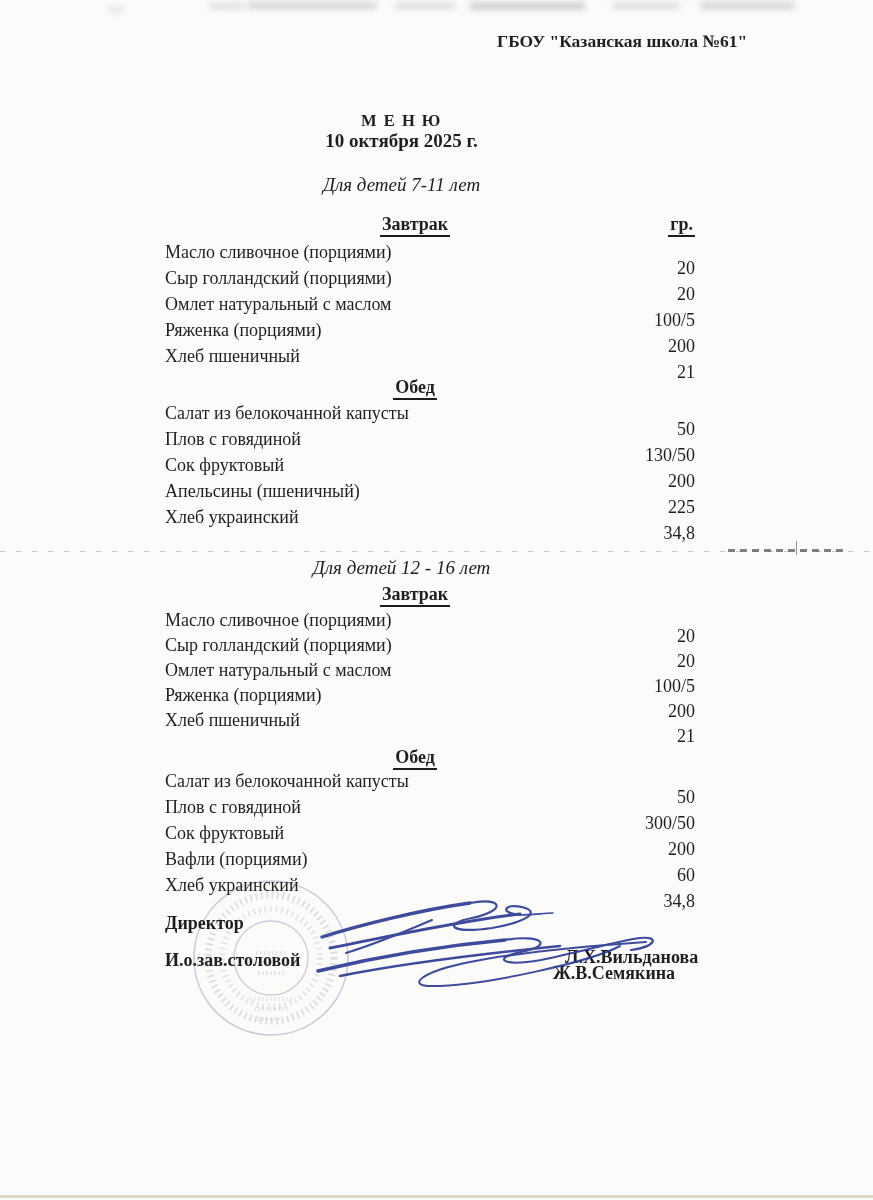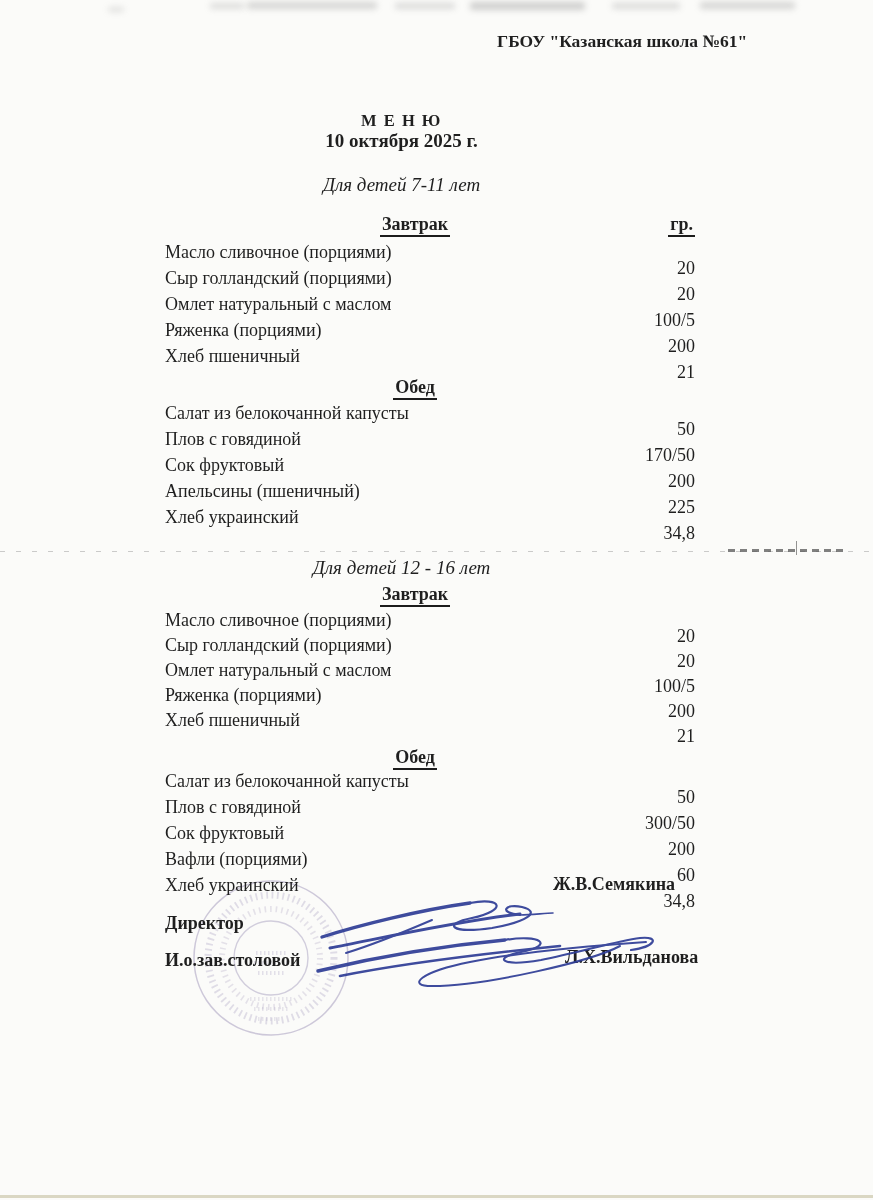--- a/index.html
+++ b/index.html
@@ -88,21 +88,21 @@
 
 <div class="line" style="top:377px">
   <span class="head-title"><span class="ul">Обед</span></span>
 </div>
 <div class="line" style="top:403px">
   <span class="dish">Салат из белокочанной капусты</span>
   <span class="qty">50</span>
 </div>
 <div class="line" style="top:429px">
   <span class="dish">Плов с говядиной</span>
-  <span class="qty">170/50</span>
+  <span class="qty">130/50</span>
 </div>
 <div class="line" style="top:455px">
   <span class="dish">Сок фруктовый</span>
   <span class="qty">200</span>
 </div>
 <div class="line" style="top:481px">
   <span class="dish">Апельсины (пшеничный)</span>
   <span class="qty">225</span>
 </div>
 <div class="line" style="top:507px">
@@ -154,21 +154,21 @@
 <div class="line" style="top:849px">
   <span class="dish">Вафли (порциями)</span>
   <span class="qty">60</span>
 </div>
 <div class="line" style="top:875px">
   <span class="dish">Хлеб украинский</span>
   <span class="qty">34,8</span>
 </div>
 
 <div class="sig-role" style="top:913px">Директор</div>
-<div class="sig-name" style="left:553px;top:874px">Ж.В.Семякина</div>
+<div class="sig-name" style="left:553px;top:963px">Ж.В.Семякина</div>
 <div class="sig-role" style="top:950px">И.о.зав.столовой</div>
 <div class="sig-name" style="left:565px;top:947px">Л.Х.Вильданова</div>
 
 <svg class="stamp" width="166" height="164" viewBox="0 0 166 164">
   <g fill="none" stroke="#a89fc0">
     <circle cx="83" cy="81" r="77" stroke-width="1.6" opacity="0.55"></circle>
     <circle cx="83" cy="81" r="37" stroke-width="1.4" opacity="0.5"></circle>
     <circle cx="83" cy="81" r="63" stroke-width="7" stroke-dasharray="1.8,3.6" opacity="0.33"></circle>
     <circle cx="83" cy="81" r="49" stroke-width="6" stroke-dasharray="1.6,4" opacity="0.28"></circle>
     <path d="M68,76 h30 M66,86 h34 M70,96 h26" stroke-width="4" stroke-dasharray="1.5,2.5" opacity="0.3"></path>

